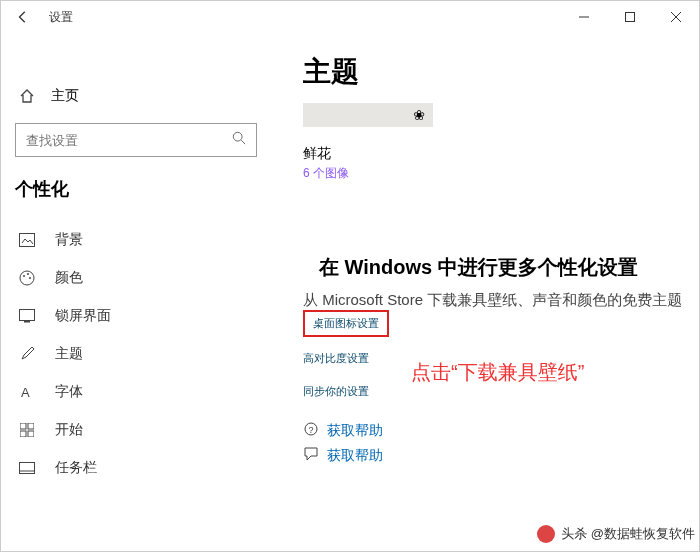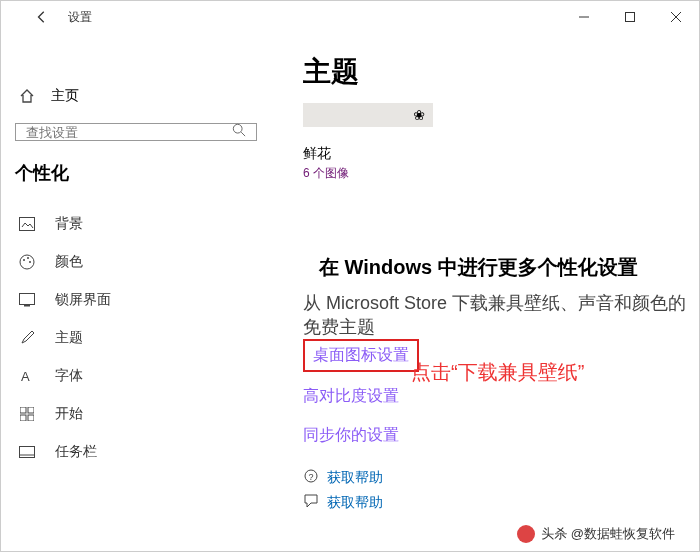--- a/index.html
+++ b/index.html
@@ -1,58 +1,58 @@
 <!DOCTYPE html>
 <html><head>
 <meta charset="utf-8">
 <style>
 * { margin: 0; padding: 0; box-sizing: border-box; font-family: "Microsoft YaHei", "Segoe UI", sans-serif; }
 body { width: 700px; height: 552px; background: #fff; overflow: hidden; position: relative; border: 1px solid #ccc; }
 
-.titlebar { height: 32px; display: flex; align-items: center; justify-content: space-between; padding-left: 19px; }
+.titlebar { height: 32px; display: flex; align-items: center; justify-content: space-between; }
 .titlebar-left { display: flex; align-items: center; padding-left: 6px; }
 .back-btn { width: 32px; height: 32px; display: flex; align-items: center; justify-content: center; color: #555; font-size: 16px; }
 .app-title { font-size: 12px; color: #333; margin-left: 10px; }
 .win-controls { display: flex; }
 .win-btn { width: 46px; height: 32px; display: flex; align-items: center; justify-content: center; color: #333; }
 
 .content { display: flex; height: calc(100% - 32px); }
 
 .sidebar { width: 270px; padding: 8px 14px; }
 .home-row { display: flex; align-items: center; margin-bottom: 12px; padding: 6px 2px; margin-top: 40px; }
 .home-row .icon { width: 20px; display: flex; justify-content: center; }
 .home-row span:last-child { margin-left: 14px; font-size: 14px; }
-.search-box { height: 18px; border: 1px solid #999; display: flex; align-items: center; padding: 0 10px; margin-bottom: 20px; }
+.search-box { height: 34px; border: 1px solid #999; display: flex; align-items: center; padding: 0 10px; margin-bottom: 20px; }
 .search-box input { flex: 1; border: none; outline: none; font-size: 13px; background: transparent; }
 .search-box .search-ico { color: #555; }
 .section-title { font-size: 18px; font-weight: 700; margin-bottom: 20px; }
 .nav-item { display: flex; align-items: center; padding: 10px 2px; font-size: 14px; color: #333; }
 .nav-item .icon { width: 20px; display: flex; justify-content: center; color: #444; }
 .nav-item .label { margin-left: 18px; }
 
 .main { flex: 1; padding: 20px 10px 12px 32px; overflow: hidden; position: relative; }
 .page-title { font-size: 28px; font-weight: 600; margin-bottom: 12px; }
 .theme-preview { width: 130px; height: 24px; background: #e8e6e3; display: flex; align-items: center; justify-content: flex-end; padding-right: 8px; }
 .flower-icon { font-size: 14px; }
 .theme-name { font-size: 14px; margin-top: 18px; }
-.theme-count { font-size: 12px; color: #701a75; margin-top: 2px; }
+.theme-count { font-size: 12px; color: #8b5cf6; margin-top: 2px; }
 
 .section-head { font-size: 20px; font-weight: 600; margin-top: 72px; margin-left: 16px; }
-.section-sub { font-size: 18px; color: #444; margin-top: 10px; }
+.section-sub { font-size: 15px; color: #444; margin-top: 10px; }
 
 .related-head { font-size: 18px; font-weight: 600; margin-top: 56px; margin-bottom: 10px; }
-.link { font-size: 16px; color: #8b5cf6; padding: 4px 0; margin-bottom: 10px; cursor: pointer; }
+.link { font-size: 11px; color: #0c4a6e; padding: 4px 0; margin-bottom: 10px; cursor: pointer; }
 .link.boxed { border: 2px solid #d22; padding: 4px 8px; display: inline-block; }
 
 .annotation { position: absolute; left: 410px; top: 358px; color: #e33; font-size: 20px; white-space: nowrap; }
 
 .help-row { display: flex; align-items: center; margin-top: 18px; font-size: 14px; color: #0066b4; }
 .help-row .hicon { width: 24px; color: #444; }
 
-.watermark { position: absolute; right: 24px; bottom: 8px; font-size: 13px; color: #333; display: flex; align-items: center; }
+.watermark { position: absolute; right: 4px; bottom: 8px; font-size: 13px; color: #333; display: flex; align-items: center; }
 .watermark .wicon { width: 18px; height: 18px; border-radius: 50%; background: #d44; margin-right: 6px; display: inline-block; }
 </style>
 </head>
 <body>
 
 <div class="titlebar">
   <div class="titlebar-left">
     <div class="back-btn">
       <svg width="14" height="14" viewBox="0 0 16 16">
           <path d="M10 2 L4 8 L10 14" stroke="#333" stroke-width="1.5" fill="none"></path>

